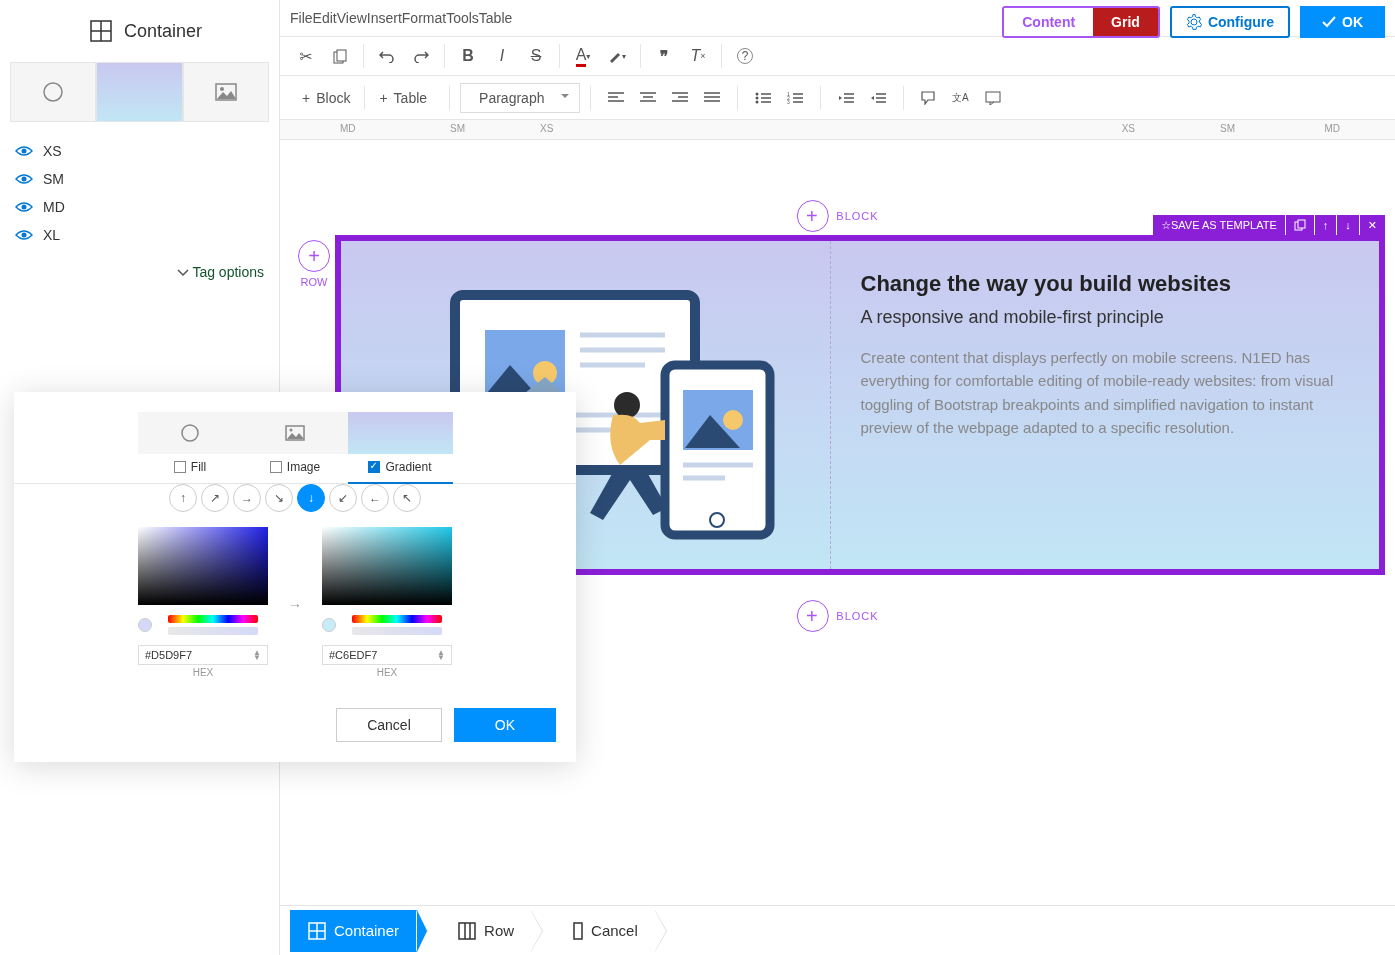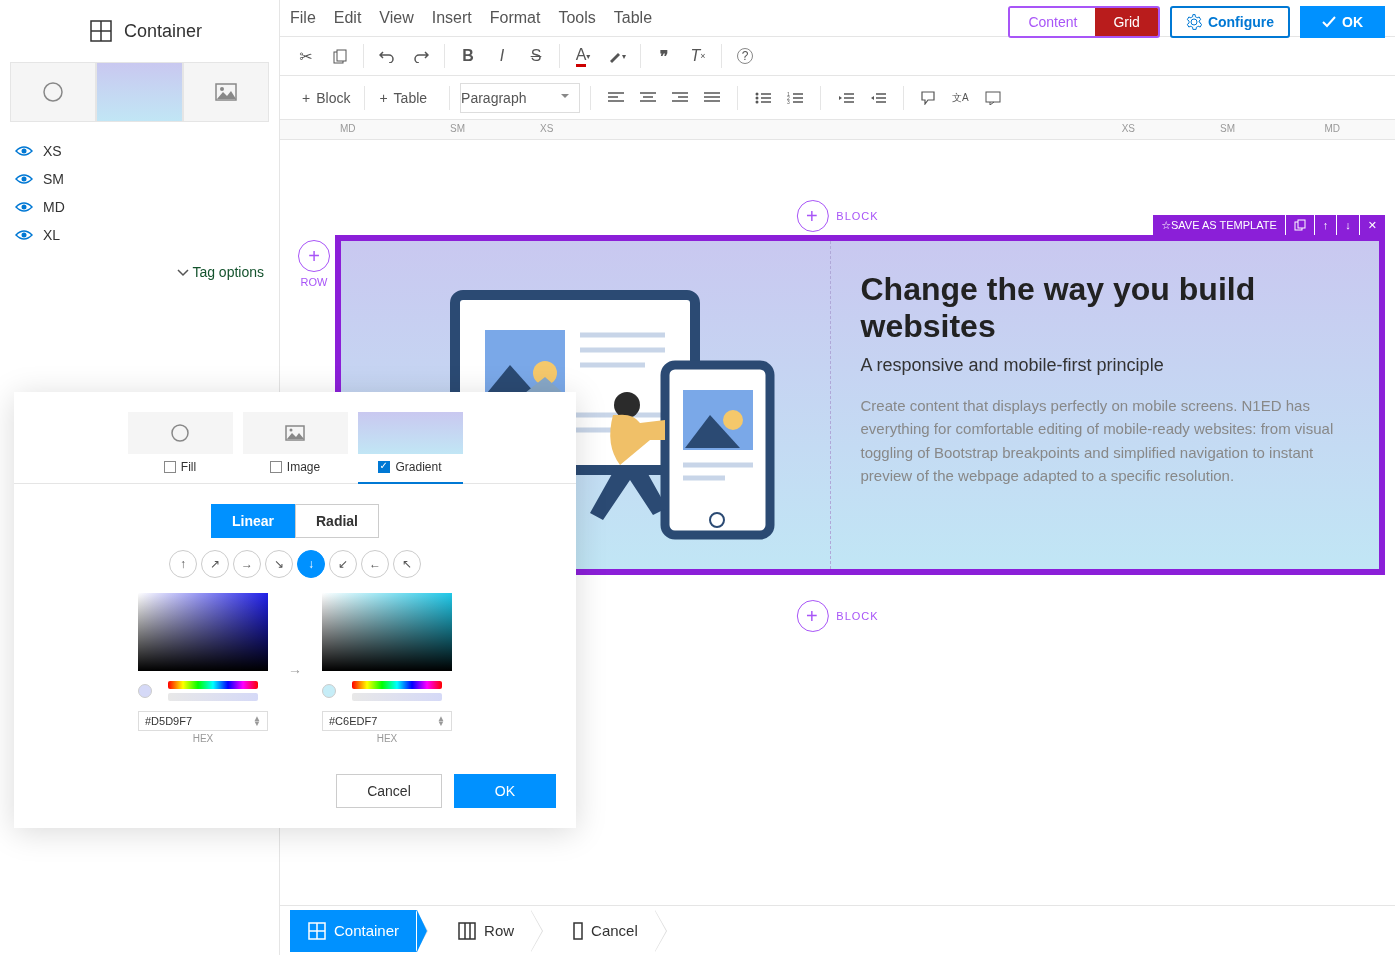--- a/index.html
+++ b/index.html
@@ -11,65 +11,65 @@
 .bg-tab{flex:1;height:60px;display:flex;align-items:center;justify-content:center;cursor:pointer;background:#f5f5f5;border:1px solid #e5e5e5}
 .bg-tab.active{background:linear-gradient(180deg,#c9c8f0,#c1e6f5)}
 .breakpoints{padding:15px 15px 5px}
 .bp-item{display:flex;align-items:center;padding:6px 0;color:#0078d4;cursor:pointer}
 .bp-item svg{margin-right:10px}
 .bp-item span{color:#333}
 .fluid-row{display:flex;align-items:center;padding:15px 15px 5px}
 .fluid-row .chk{width:14px;height:14px;border:1px solid #aaa;margin-right:10px}
 .tag-opts{text-align:right;padding:10px 15px;color:#14532d;cursor:pointer}
 .main{position:absolute;left:280px;top:0;right:0;height:100%}
-.menubar{display:flex;align-items:center;height:36px;padding:0 10px;gap:18px;color:#555;font-size:16px}
+.menubar{display:flex;align-items:center;height:36px;padding:0 10px;color:#555;font-size:14px}
 .menubar .menu-item{cursor:pointer}
 .top-right{position:absolute;right:10px;top:6px;display:flex;align-items:center;gap:10px}
 .toggle-cg{display:flex;border:2px solid #a855f7;border-radius:3px;overflow:hidden}
-.toggle-cg .tg{padding:6px 18px;font-weight:400;cursor:pointer}
+.toggle-cg .tg{padding:6px 18px;font-weight:700;cursor:pointer}
 .toggle-cg .content{color:#a855f7;background:#fff}
 .toggle-cg .grid{background:#b91c1c;color:#fff}
 .configure{border:2px solid #0078d4;color:#0078d4;padding:6px 14px;font-weight:600;border-radius:3px;display:flex;align-items:center;gap:6px;cursor:pointer}
 .ok-btn{background:#0091ff;color:#fff;padding:8px 22px;font-weight:600;display:flex;align-items:center;gap:6px;cursor:pointer}
 .toolbar1{display:flex;align-items:center;height:40px;border-top:1px solid #e5e5e5;border-bottom:1px solid #e5e5e5;padding:0 10px;gap:2px}
 .toolbar1 .tbtn{width:32px;height:32px;display:flex;align-items:center;justify-content:center;color:#555;cursor:pointer;font-size:16px}
 .toolbar1 .sep{width:1px;height:24px;background:#e5e5e5;margin:0 5px}
 .toolbar2{display:flex;align-items:center;height:44px;border-bottom:1px solid #e5e5e5;padding:0 10px;gap:2px}
 .add-btn{display:flex;align-items:center;gap:6px;padding:6px 12px;color:#555;cursor:pointer}
-.dd{border:1px solid #ddd;padding:6px 30px 6px 0;color:#555;position:relative;min-width:120px}
+.dd{border:1px solid #ddd;padding:6px 30px 6px 18px;color:#555;position:relative;min-width:120px}
 .dd::after{content:"";position:absolute;right:10px;top:50%;transform:translateY(-50%);border:4px solid transparent;border-top-color:#888}
 .toolbar2 .tbtn{width:30px;height:30px;display:flex;align-items:center;justify-content:center;cursor:pointer;color:#a16207}
 .ruler{height:20px;background:#f9f9f9;border-bottom:1px solid #e5e5e5;position:relative;font-size:10px;color:#999}
 .ruler span{position:absolute;top:3px}
 .canvas{position:absolute;left:0;right:0;top:140px;bottom:50px;background:#fff;overflow:visible}
 .add-block{position:absolute;left:50%;transform:translateX(-50%);display:flex;align-items:center;gap:8px;color:#a855f7;font-size:11px;letter-spacing:1px}
 .add-block .circ{width:32px;height:32px;border:1.5px solid #a855f7;border-radius:50%;display:flex;align-items:center;justify-content:center;font-size:20px}
 .add-block.top{top:60px}
 .add-block.bot{top:460px}
 .add-row{position:absolute;left:18px;top:100px;text-align:center;color:#a855f7;font-size:11px}
 .add-row .circ{width:32px;height:32px;border:1.5px solid #a855f7;border-radius:50%;display:flex;align-items:center;justify-content:center;font-size:20px;margin-bottom:4px}
 .block{position:absolute;left:55px;right:10px;top:95px;height:340px;border:6px solid #8b1fd8;background:linear-gradient(180deg,#c9c8f0,#c1e6f5);display:flex}
 .block-toolbar{position:absolute;right:-6px;top:-26px;display:flex;height:20px}
 .block-toolbar .bt{background:#8b1fd8;color:#fff;padding:0 8px;display:flex;align-items:center;font-size:11px;cursor:pointer;margin-left:1px}
 .block-left{flex:1;display:flex;align-items:center;justify-content:center;position:relative}
 .block-right{flex:1;border-left:1px dashed #b0a8d8;padding:30px 30px 20px}
-.block-right h1{font-size:32px;color:#222;font-weight:600;margin-bottom:10px}
+.block-right h1{font-size:22px;color:#222;font-weight:600;margin-bottom:10px}
 .block-right h3{font-size:18px;color:#333;font-weight:400;margin-bottom:18px}
 .block-right p{font-size:15px;color:#888;line-height:1.55}
 .breadcrumb{position:absolute;left:0;right:0;bottom:0;height:50px;background:#fff;border-top:1px solid #e5e5e5;display:flex;align-items:center;padding-left:10px}
 .bc-item{height:42px;display:flex;align-items:center;padding:0 18px;position:relative;gap:8px;font-size:15px}
 .bc-item::after{content:"";position:absolute;right:-10px;top:0;width:0;height:0;border-top:21px solid transparent;border-bottom:21px solid transparent;border-left:10px solid transparent;z-index:1}
 .bc-item.active{background:#0091ff;color:#fff}
 .bc-item.active::after{border-left-color:#0091ff}
 .bc-item:not(.active){color:#333;margin-left:12px}
 .bc-item:not(.active)::before{content:"";position:absolute;left:-11px;top:-1px;width:22px;height:44px;border-top:1px solid #ddd;border-right:1px solid #ddd;transform:rotate(30deg) skewY(30deg);background:#fff;z-index:-1;display:none}
 .bc-sep{width:0;height:0;border-top:21px solid transparent;border-bottom:21px solid transparent;border-left:12px solid #ddd;margin-left:-1px;position:relative}
 .bc-sep::after{content:"";position:absolute;left:-12px;top:-20px;border-top:20px solid transparent;border-bottom:20px solid transparent;border-left:11px solid #fff}
 .dialog{position:absolute;left:14px;top:392px;width:562px;background:#fff;box-shadow:0 4px 30px rgba(0,0,0,0.15);z-index:100;padding-bottom:20px}
-.dialog .dtabs{display:flex;justify-content:center;gap:10px;padding:20px 14px 0}
+.dialog .dtabs{display:flex;justify-content:center;padding:20px 14px 0}
 .dialog .dtab{width:105px;text-align:center}
 .dialog .dtab .dprev{height:42px;background:#f5f5f5;display:flex;align-items:center;justify-content:center;margin-bottom:6px}
 .dialog .dtab.active .dprev{background:linear-gradient(180deg,#c9c8f0,#c1e6f5)}
 .dialog .dtab label{font-size:12px;color:#333;display:flex;align-items:center;justify-content:center;gap:5px}
 .dialog .dtab .ck{width:12px;height:12px;border:1px solid #888}
 .dialog .dtab.active .ck{background:#0078d4;border-color:#0078d4;position:relative}
 .dialog .dtab.active .ck::after{content:"✓";color:#fff;font-size:10px;position:absolute;left:0;top:-2px}
 .dialog .dtab.active{border-bottom:2px solid #0078d4;padding-bottom:8px}
 .dialog .lr-toggle{display:flex;justify-content:center;margin:20px 0 12px}
 .dialog .lr-toggle .lrt{padding:8px 20px;border:1px solid #ccc;font-weight:600;cursor:pointer}
@@ -470,24 +470,20 @@
     <div class="dtab active">
       <div class="dprev"></div>
       <label>
           <span class="ck"></span>
           <span>Gradient</span>
         </label>
     </div>
   </div>
   <div style="border-top:1px solid #e5e5e5;margin-top:-1px"></div>
 
-  <div class="lr-toggle">
-    <div class="lrt active">Linear</div>
-    <div class="lrt">Radial</div>
-  </div>
 
   <div class="dirs">
     <div class="dir">↑</div>
     <div class="dir">↗</div>
     <div class="dir">→</div>
     <div class="dir">↘</div>
     <div class="dir active">↓</div>
     <div class="dir">↙</div>
     <div class="dir">←</div>
     <div class="dir">↖</div>

